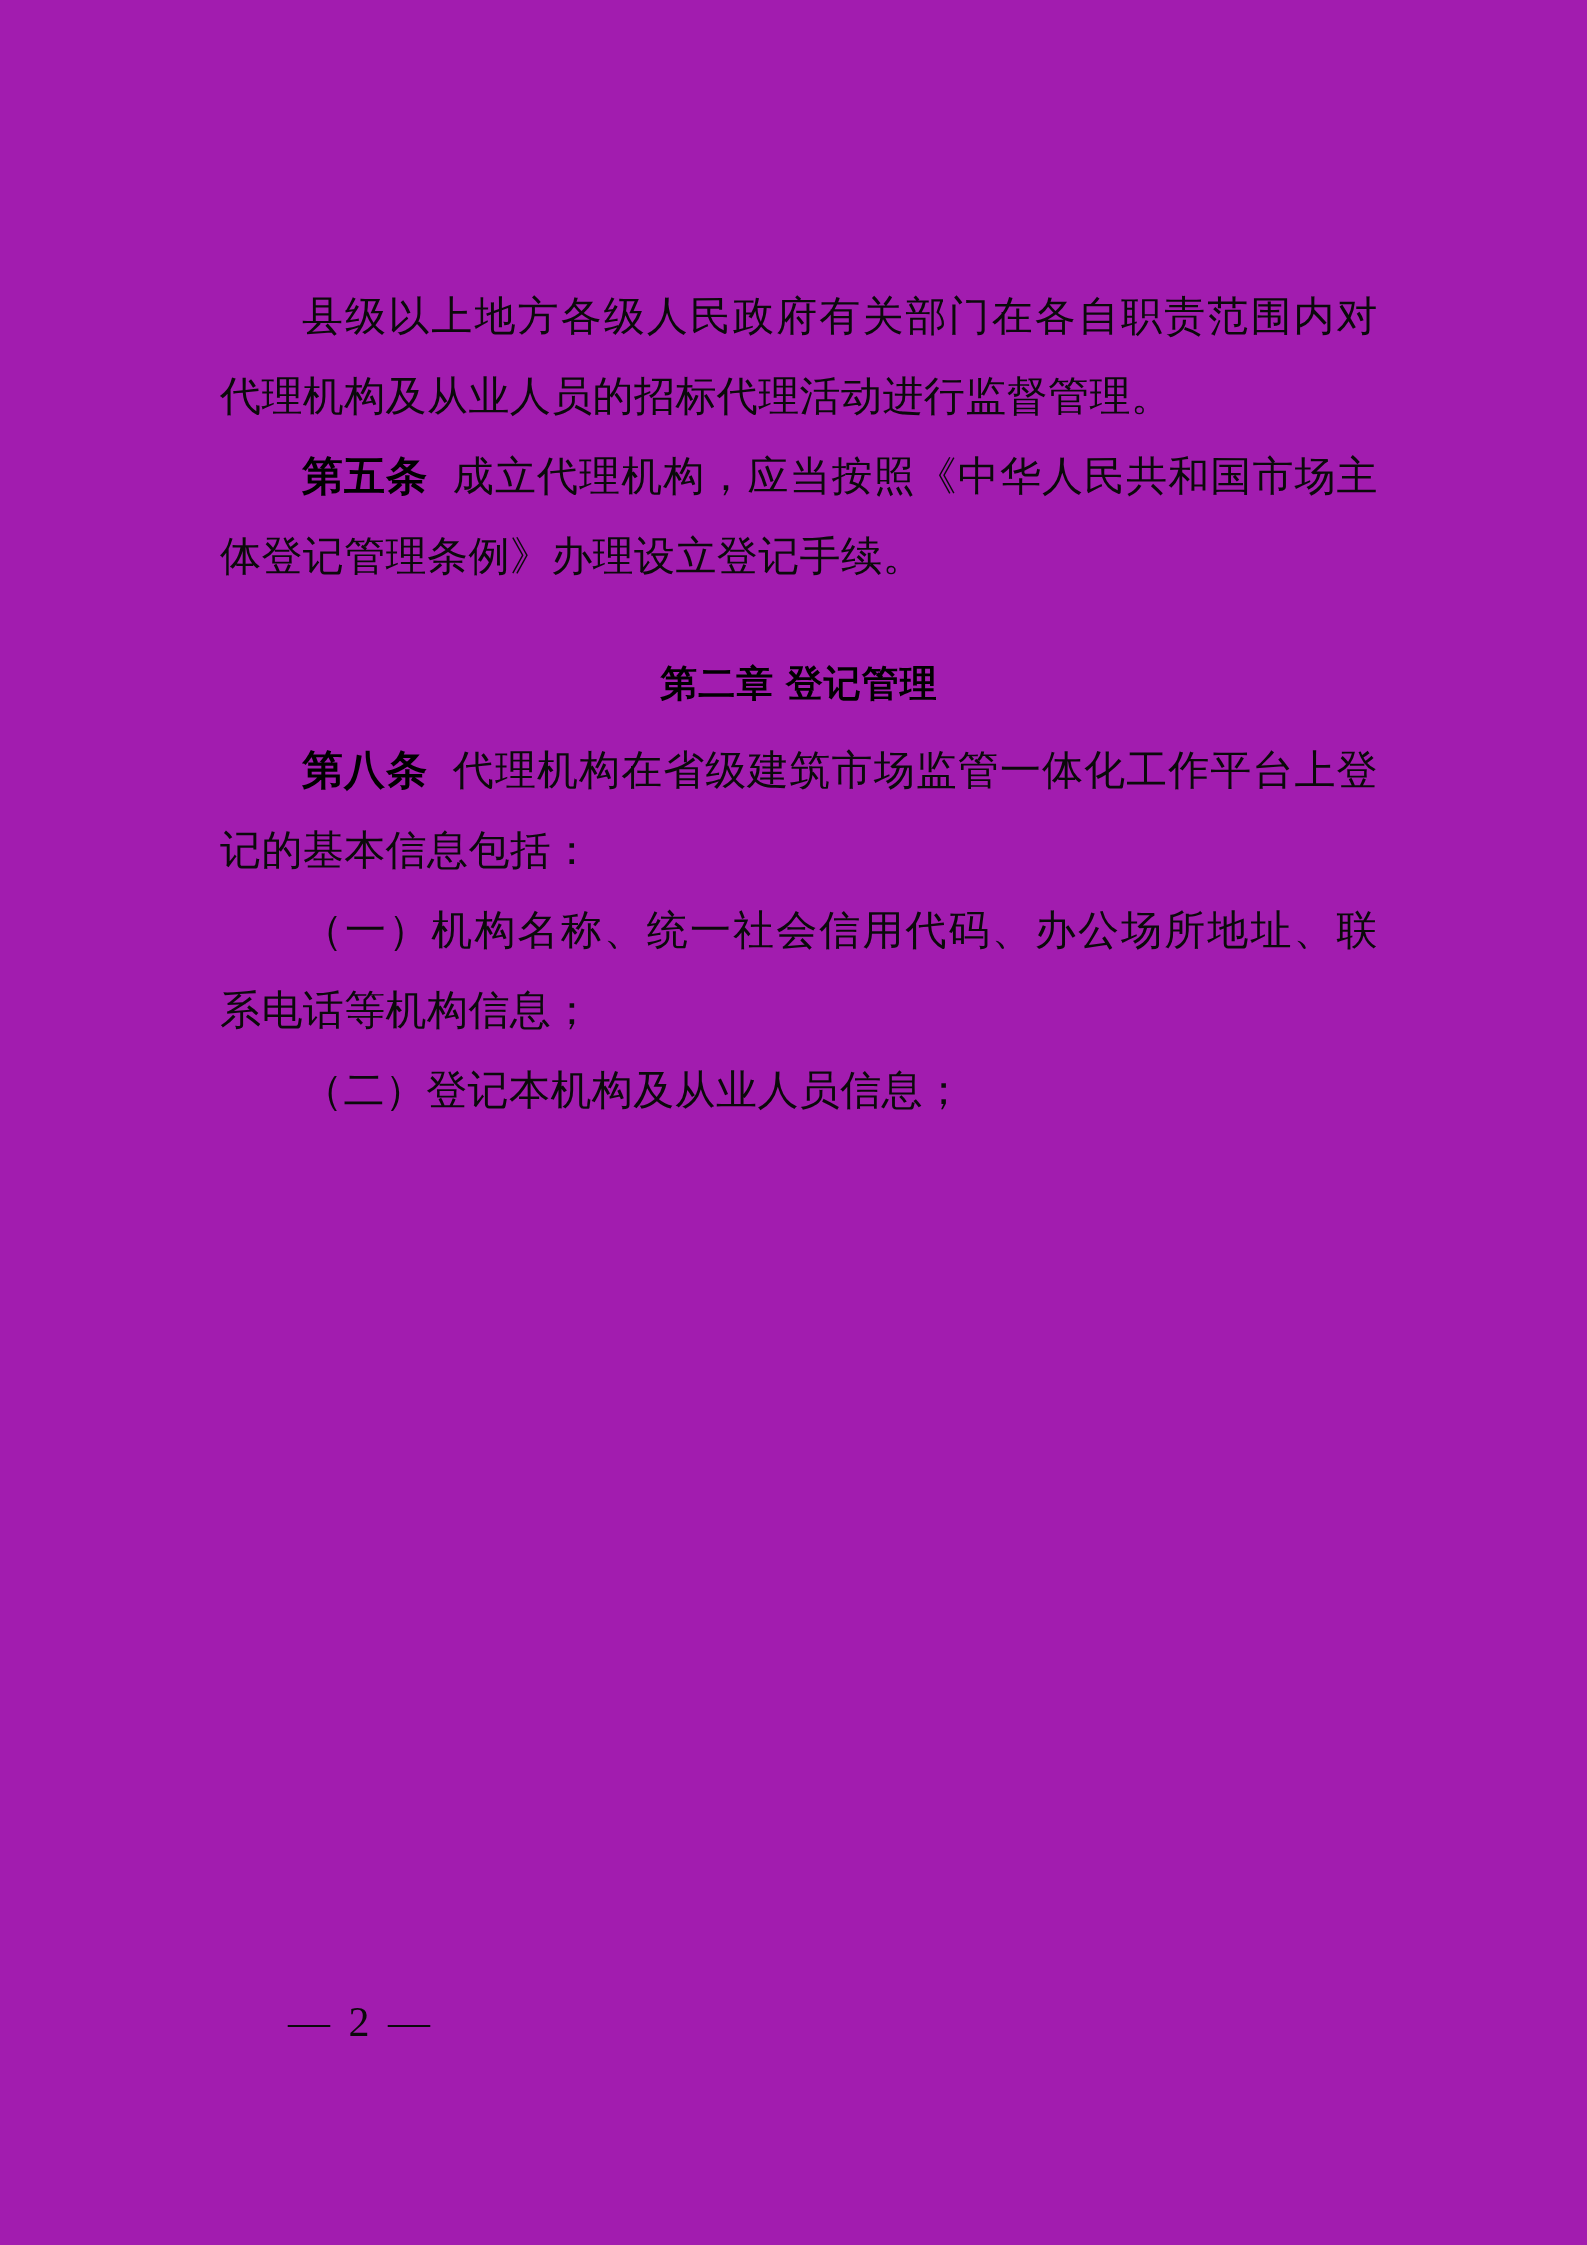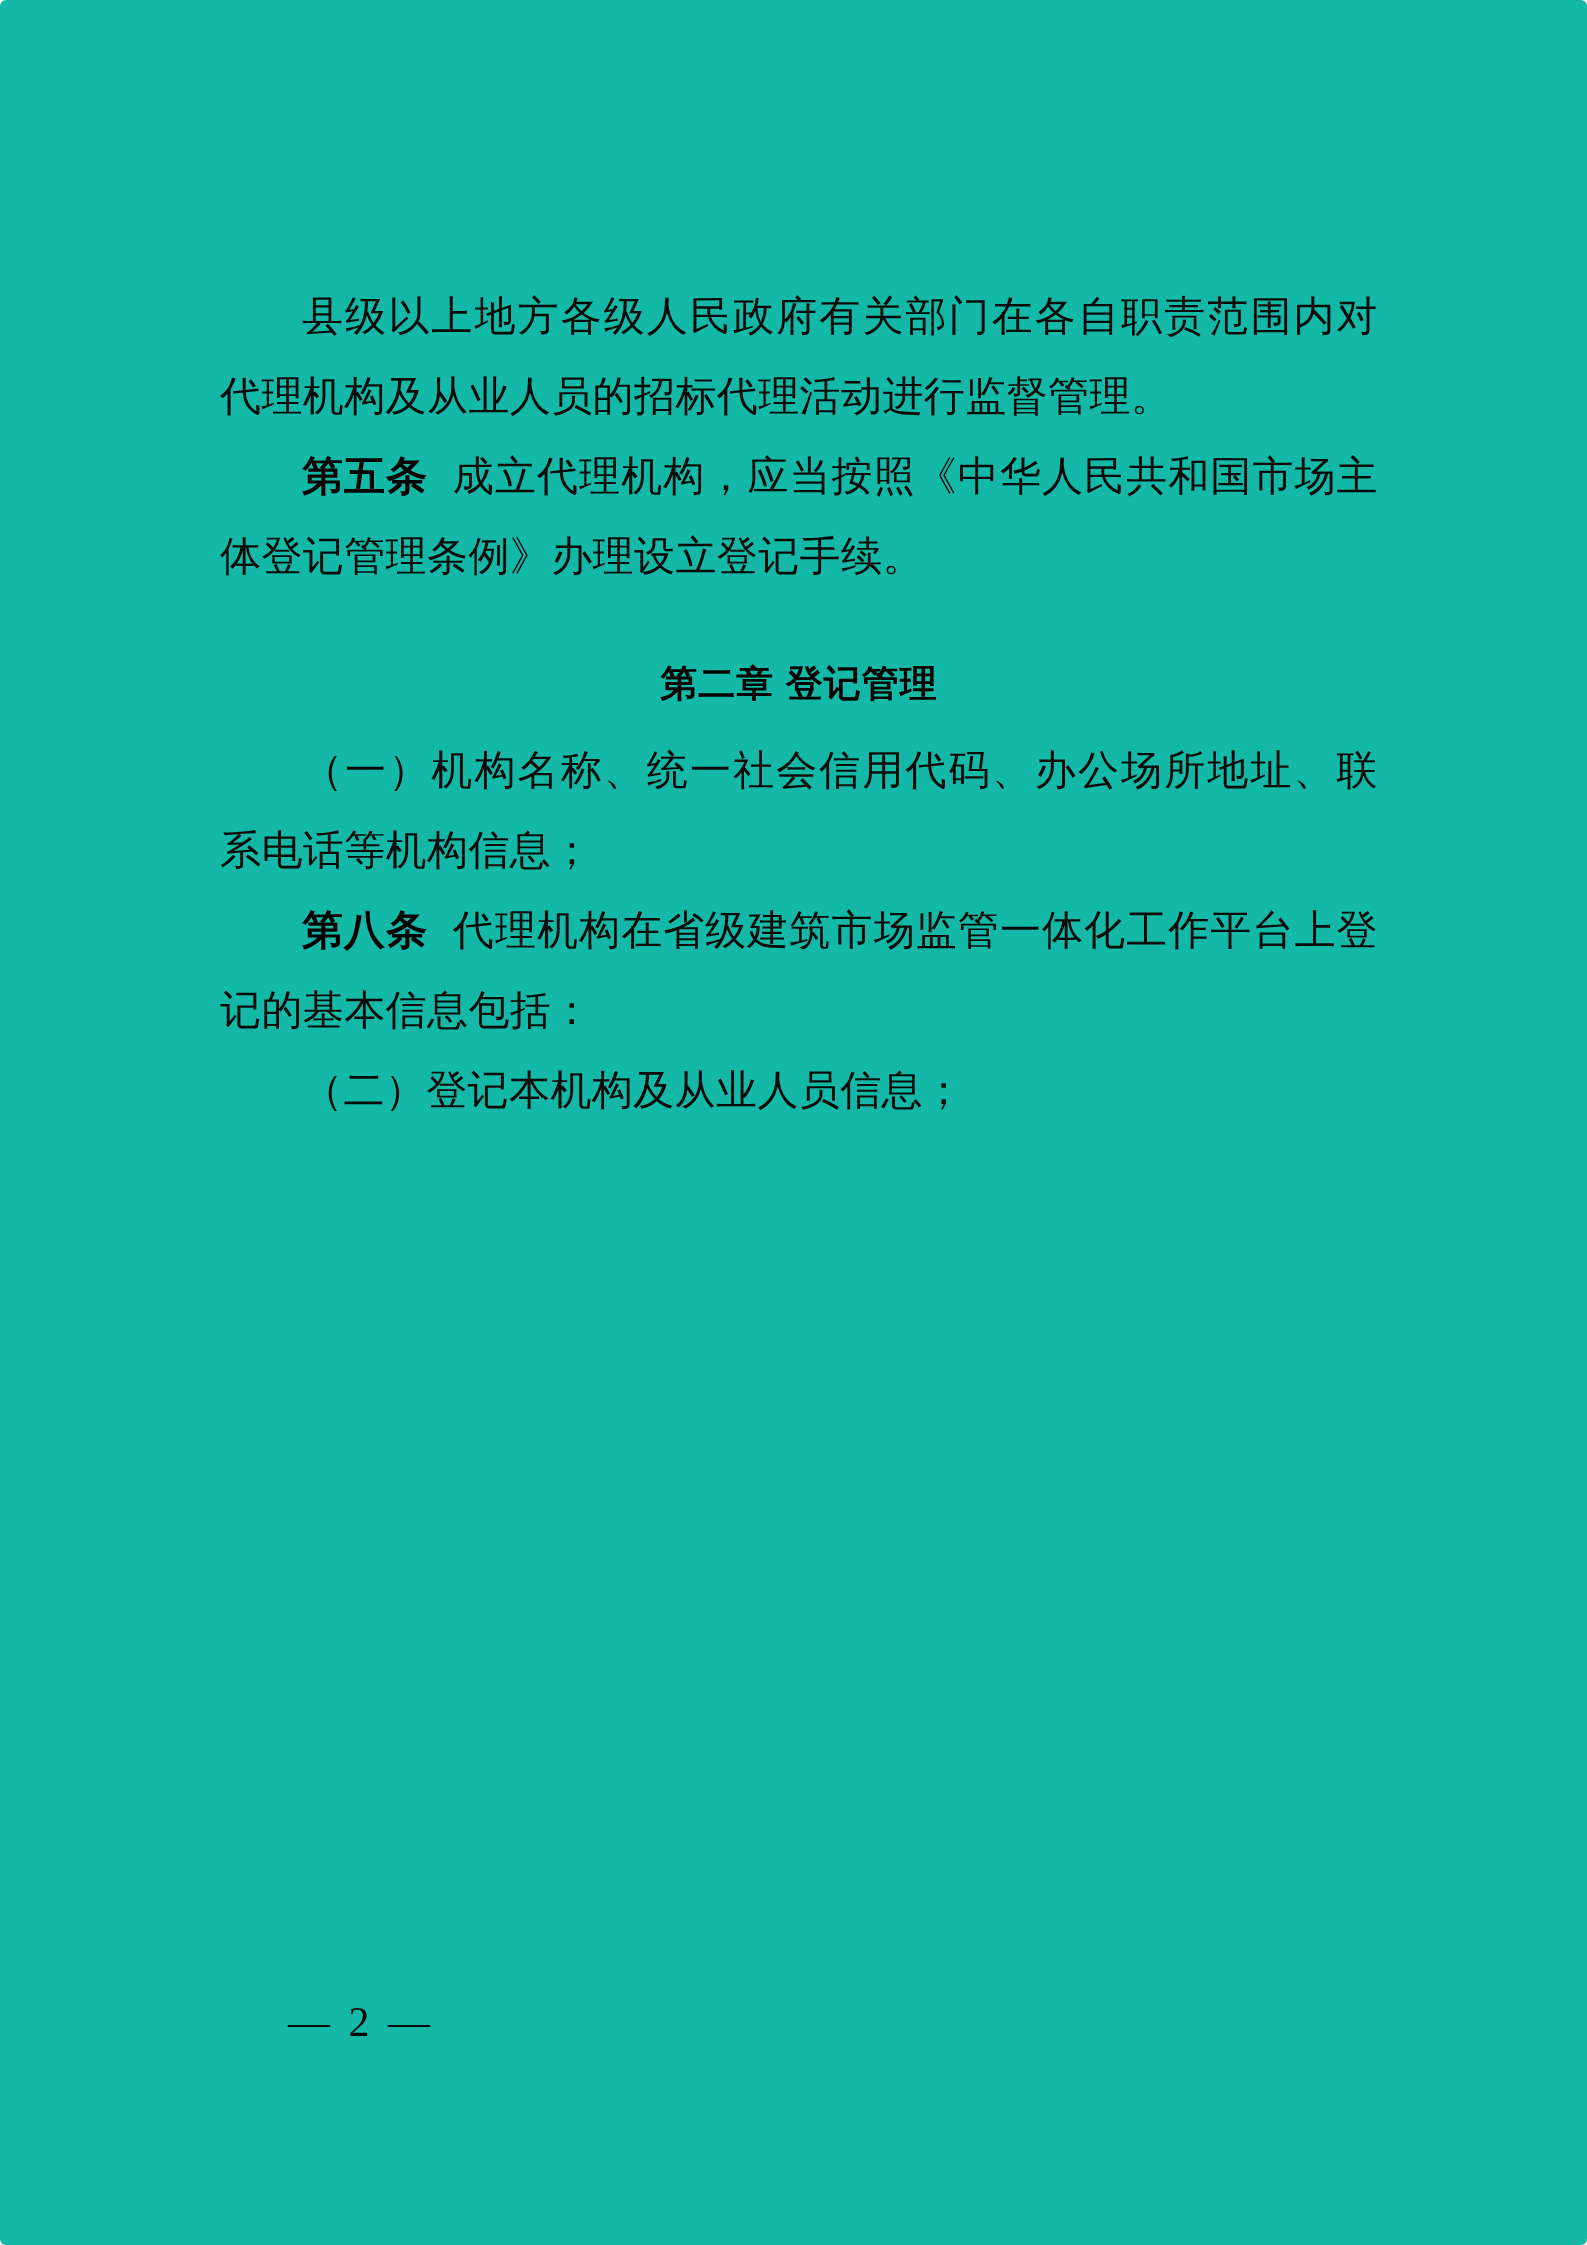--- a/index.html
+++ b/index.html
@@ -3,25 +3,24 @@
 <meta charset="utf-8">
 <style>
   * { margin: 0; padding: 0; box-sizing: border-box; }
   html, body { background: #ffffff; }
 
   .page {
     position: relative;
     width: 1587px;
     height: 2245px;
     margin: 0 auto;
-    background: #14b8a6;
+    background: #a21caf;
     color: #000000;
     font-family: "Liberation Serif", "DejaVu Serif", serif;
     overflow: hidden;
-    border-radius: 6px;
   }
 
   .content {
     position: absolute;
     left: 220px;
     top: 276px;
     width: 1158px;
   }
 
   .para {
@@ -74,22 +73,22 @@
     <p class="para"><span class="lead"></span><span>县级以上地方各级人民政府有关部门在各自职责范围内对代理机构及从业人员的招标代理活动进行监督管理。</span></p>
 
     <p class="para"><span class="lead">第五条</span><span>成立代理机构，应当按照《中华人民共和国市场主体登记管理条例》办理设立登记手续。</span></p>
 
 
 
     <h2 class="chapter">第二章 登记管理</h2>
 
 
 
+    <p class="para"><span class="lead">第八条</span><span>代理机构在省级建筑市场监管一体化工作平台上登记的基本信息包括：</span></p>
+
     <p class="para"><span class="lead"></span><span>（一）机构名称、统一社会信用代码、办公场所地址、联系电话等机构信息；</span></p>
-
-    <p class="para"><span class="lead">第八条</span><span>代理机构在省级建筑市场监管一体化工作平台上登记的基本信息包括：</span></p>
 
     <p class="para"><span class="lead"></span><span>（二）登记本机构及从业人员信息；</span></p>
 
   </div>
 
   <div class="pagenum">— 2 —</div>
 </div>
 
 </body></html>

